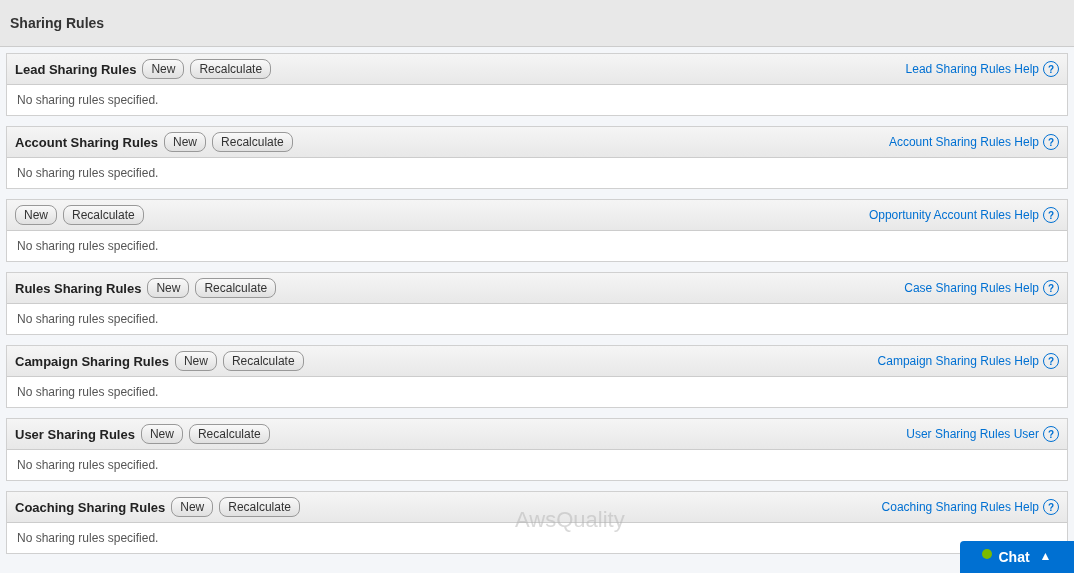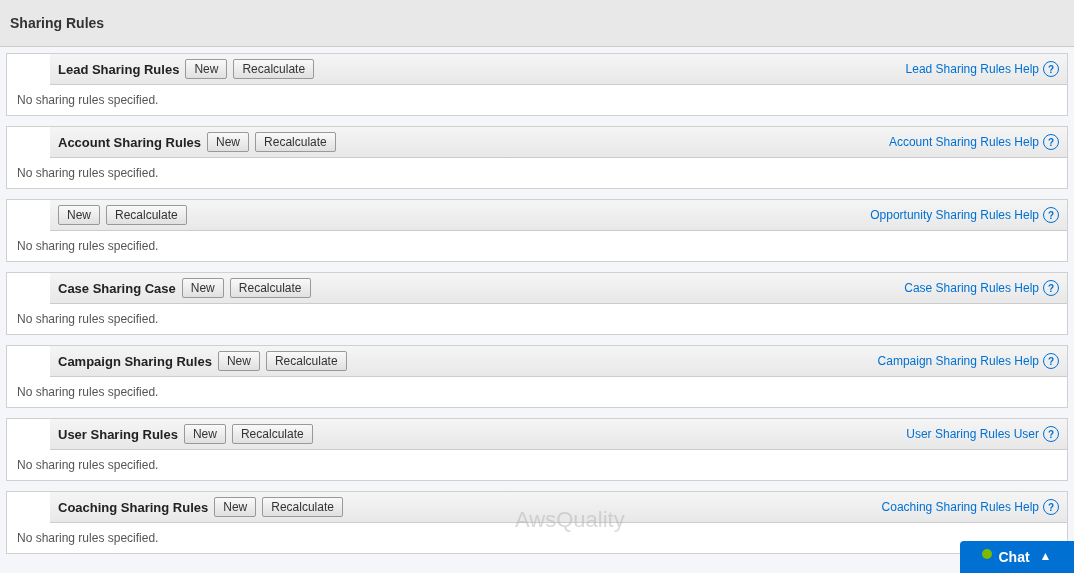--- a/index.html
+++ b/index.html
@@ -30,21 +30,20 @@
       margin-bottom: 10px;
     }
 
     .section-header {
       background: linear-gradient(to bottom, #f5f5f5 0%, #e8e8e8 100%);
       border-bottom: 1px solid #ccc;
       padding: 5px 8px;
       display: flex;
       align-items: center;
       justify-content: space-between;
-      margin-left: 43px;
     }
 
     .section-header-left {
       display: flex;
       align-items: center;
       gap: 6px;
     }
 
     .section-title {
       font-weight: bold;
@@ -59,21 +58,21 @@
     }
 
     .btn {
       display: inline-block;
       padding: 2px 8px;
       font-size: 12px;
       border: 1px solid #999;
       background: linear-gradient(to bottom, #f9f9f9 0%, #e0e0e0 100%);
       color: #333;
       cursor: pointer;
-      border-radius: 2px;
+      border-radius: 8px;
       text-decoration: none;
     }
 
     .help-link {
       color: #0070d2;
       font-size: 12px;
       text-decoration: none;
       cursor: pointer;
       text-align: center;
     }
@@ -175,30 +174,30 @@
       </div>
       <div class="section-body">No sharing rules specified.</div>
     </div>
     <div class="section">
       <div class="section-header">
         <div class="section-header-left">
           <button class="btn">New</button>
           <button class="btn">Recalculate</button>
         </div>
         <div class="section-header-right">
-          <a class="help-link">Opportunity Sharing Rules Help</a>
-          <span class="help-icon">?</span>
-        </div>
-      </div>
-      <div class="section-body">No sharing rules specified.</div>
-    </div>
-    <div class="section">
-      <div class="section-header">
-        <div class="section-header-left">
-          <span class="section-title">Case Sharing Case</span>
+          <a class="help-link">Opportunity Account Rules Help</a>
+          <span class="help-icon">?</span>
+        </div>
+      </div>
+      <div class="section-body">No sharing rules specified.</div>
+    </div>
+    <div class="section">
+      <div class="section-header">
+        <div class="section-header-left">
+          <span class="section-title">Rules Sharing Rules</span>
           <button class="btn">New</button>
           <button class="btn">Recalculate</button>
         </div>
         <div class="section-header-right">
           <a class="help-link">Case Sharing Rules Help</a>
           <span class="help-icon">?</span>
         </div>
       </div>
       <div class="section-body">No sharing rules specified.</div>
     </div>

